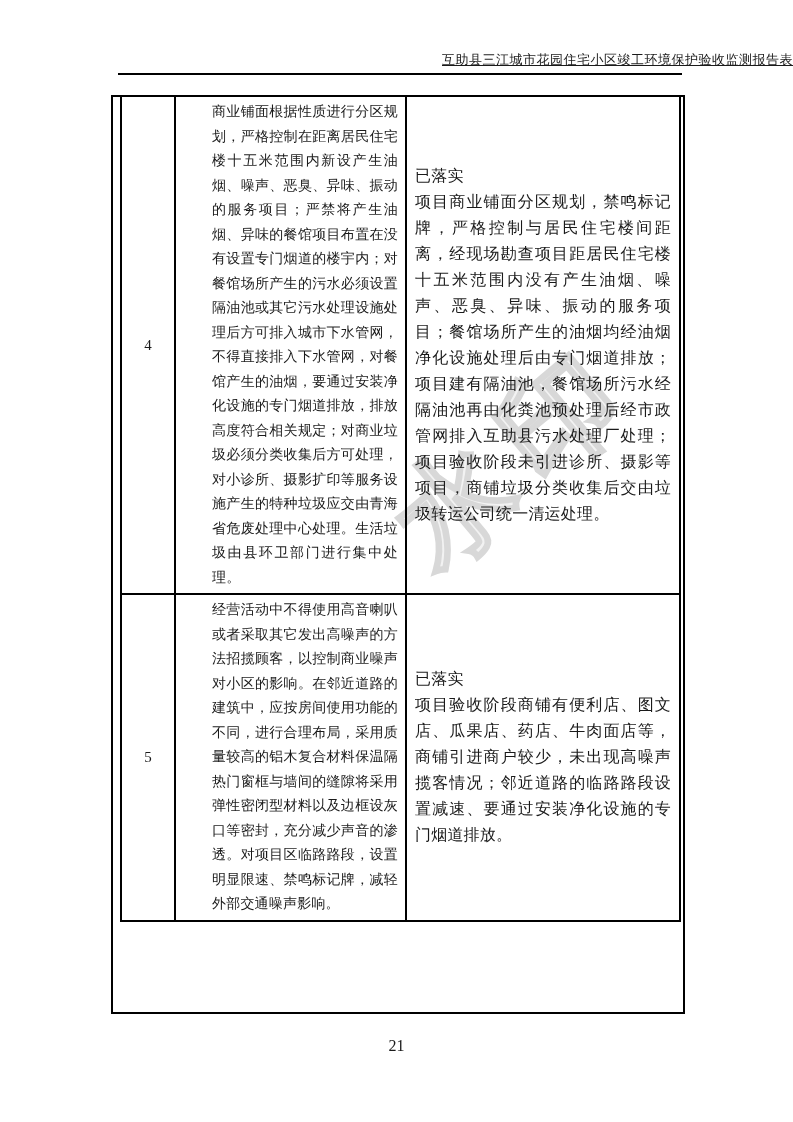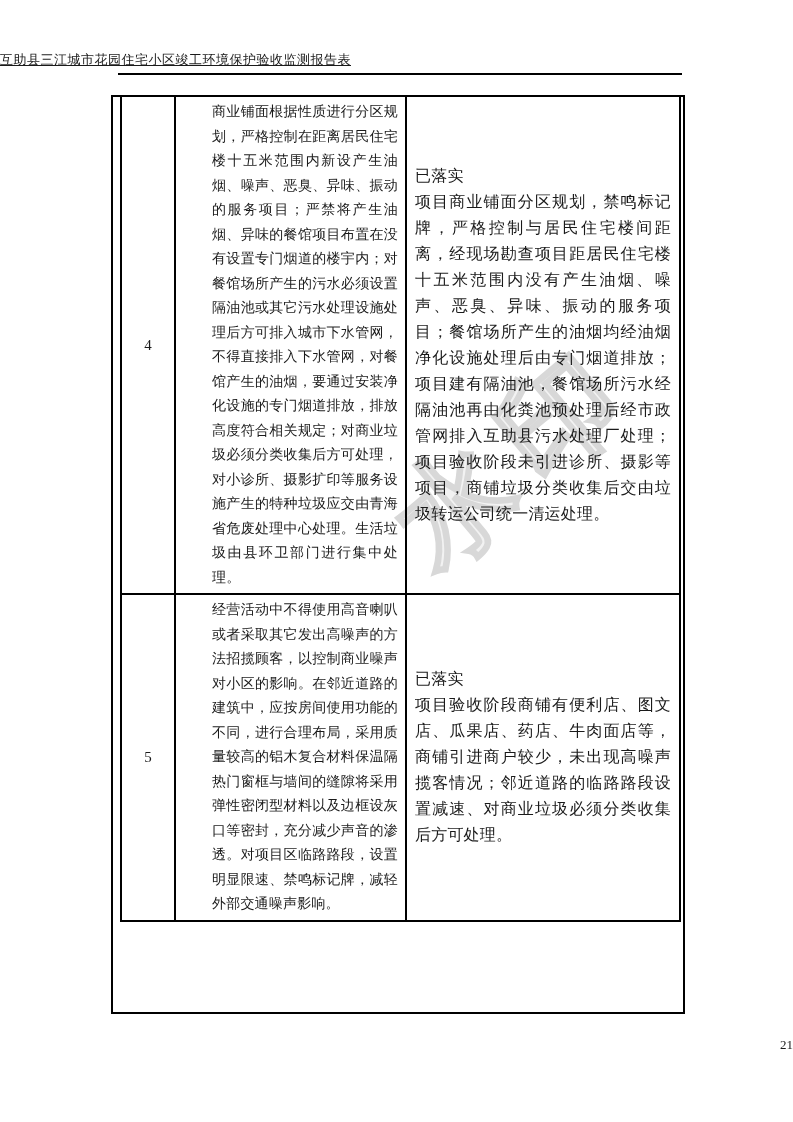--- a/index.html
+++ b/index.html
@@ -15,21 +15,21 @@
     font-family: "Liberation Serif", "DejaVu Serif", serif;
     color: #1a1a1a;
     overflow: hidden;
   }
   
   .doc-title {
     position: absolute;
     top: 51px;
     left: 0;
     width: 100%;
-    text-align: left;
+    text-align: right;
     font-size: 13px;
     letter-spacing: 0.5px;
     text-decoration: underline;
     z-index: 2;
   }
   .header-rule {
     position: absolute;
     left: 118px;
     top: 73px;
     width: 564px;
@@ -100,22 +100,22 @@
     text-align: justify;
     padding: 2px 8px;
     letter-spacing: 0.2px;
   }
   
   .page-number {
     position: absolute;
     left: 0;
     top: 1037px;
     width: 100%;
-    text-align: right;
-    font-size: 13px;
+    text-align: center;
+    font-size: 16px;
     z-index: 2;
   }
 </style>
 </head>
 <body>
 
 <div class="page">
 
   <div class="watermark">水印</div>
 
@@ -143,21 +143,21 @@
     <tr class="row-b">
       <td class="col-num">
         <span>5</span>
       </td>
       <td class="col-measure">
         <div class="cell-text">经营活动中不得使用高音喇叭或者采取其它发出高噪声的方法招揽顾客，以控制商业噪声对小区的影响。在邻近道路的建筑中，应按房间使用功能的不同，进行合理布局，采用质量较高的铝木复合材料保温隔热门窗框与墙间的缝隙将采用弹性密闭型材料以及边框设灰口等密封，充分减少声音的渗透。对项目区临路路段，设置明显限速、禁鸣标记牌，减轻外部交通噪声影响。</div>
       </td>
       <td class="col-status">
         <div class="status-block">
           <div>已落实</div>
-          <div>项目验收阶段商铺有便利店、图文店、瓜果店、药店、牛肉面店等，商铺引进商户较少，未出现高噪声揽客情况；邻近道路的临路路段设置减速、对商业垃圾必须分类收集后方可处理。</div>
+          <div>项目验收阶段商铺有便利店、图文店、瓜果店、药店、牛肉面店等，商铺引进商户较少，未出现高噪声揽客情况；邻近道路的临路路段设置减速、要通过安装净化设施的专门烟道排放。</div>
         </div>
       </td>
     </tr>
   </tbody>
     </table>
 
   <div class="page-number">21</div>
 
 </div>
 

